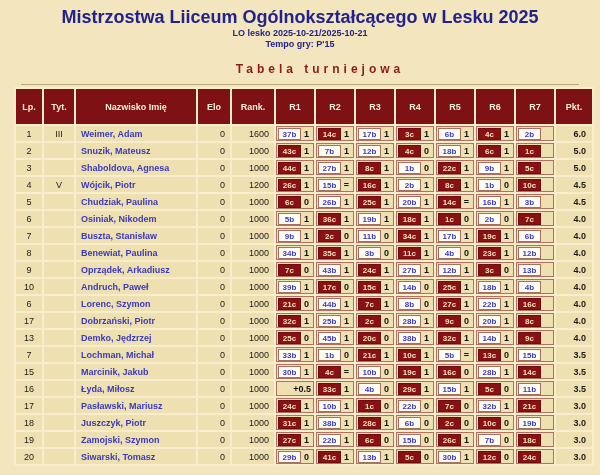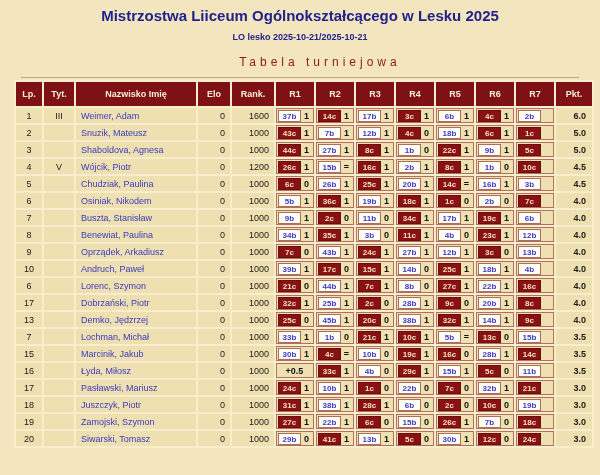--- a/index.html
+++ b/index.html
@@ -4,72 +4,73 @@
 <style>
   * { box-sizing: border-box; }
   html,body { margin:0; padding:0; }
   body {
     width:600px; height:475px; overflow:hidden;
     background:#F3E5BE;
     font-family:"Liberation Sans", sans-serif;
   }
   .title {
     text-align:center; color:#22228E; font-weight:bold;
-    font-size:15px; padding-top:7px;
+    font-size:18px; padding-top:7px;
   }
   .subs {
     text-align:center; color:#22228E; font-weight:bold;
-    font-size:9px; line-height:11px; margin-top:8px;
+    font-size:9px; line-height:11px; margin-top:0;
   }
   .section-title {
-    text-align:center; color:#8E1A14; font-weight:normal;
+    text-align:center; color:#8E1A14; font-weight:bold;
     font-size:12px; letter-spacing:4px; margin-top:12px;padding-left:40px;
   }
   hr.rule {
     border:none; border-top:1px solid #BCA87E;
     margin:8px auto 0; width:93%;
   }
   table.tt {
     border-collapse:separate; border-spacing:2px;
     background:#F8EECD; table-layout:fixed;
     width:580px; margin:2px 4px 0 14px;
   }
   th {
     background:#7E1113; color:#F7EEDC;
-    font-size:9px; font-weight:bold; height:24px; padding:0;
+    font-size:9px; font-weight:bold; height:35px; padding:0;
     overflow:hidden; white-space:nowrap;
   }
   td {
     background:#EFE0B2; font-size:9px; color:#1A1A1A;
     height:15px; padding:0; overflow:hidden; white-space:nowrap;
   }
   td.lp, td.tyt { text-align:center; }
   td.name { text-align:left; padding-left:5px; }
-  td.name a { color:#3A3AC0; font-weight:normal; text-decoration:none; }
+  td.name a { color:#3A3AC0; font-weight:bold; text-decoration:none; }
   td.elo, td.rank { text-align:right; padding-right:5px; }
   td.pkt { text-align:right; padding-right:6px; font-weight:bold; }
   td.round { border:1px solid #B3705F; }
   .rc { display:flex; align-items:center; height:100%; padding:0 1px; }
   .opp {
     display:inline-block; width:23px; height:12px; line-height:11px;
     font-size:8px; font-weight:bold; text-align:center;
     border:1px solid #A6705C; cursor:pointer;
   }
   .opp.b { background:#FFFDF4; color:#3A3ACA; }
   .opp.c { background:#8A1113; color:#F2E3BB; border-color:#6E0D0F; }
   .res { flex:1; text-align:center; font-weight:bold; font-size:9px; color:#111; }
-  .rc.bye .res { padding-right:1px; }
+  .rc.bye .res { text-align:right; padding-right:1px; }
 </style>
 </head>
 <body>
 
 <div class="title">Mistrzostwa Liiceum Ogólnokształcącego w Lesku 2025</div>
 
 <div class="subs">
   <div>LO lesko 2025-10-21/2025-10-21</div>
+  <div>Tempo gry: P'15</div>
 </div>
 
 <div class="section-title">Tabela turniejowa</div>
 
 <hr class="rule">
 
 <table class="tt">
   <colgroup>
     <col style="width:26px">
       <col style="width:30px">

